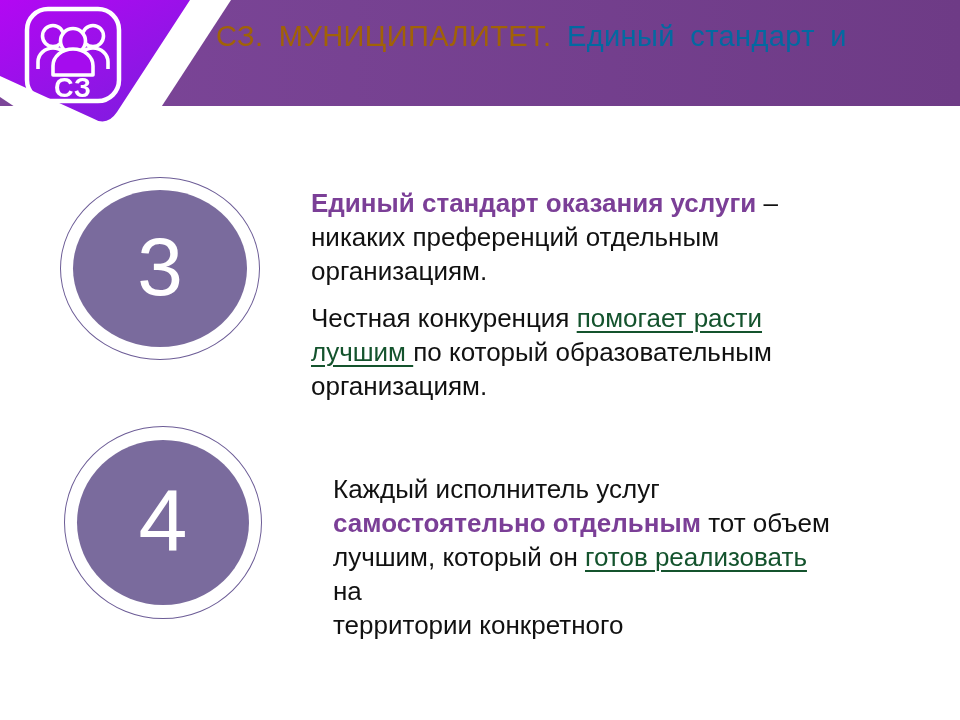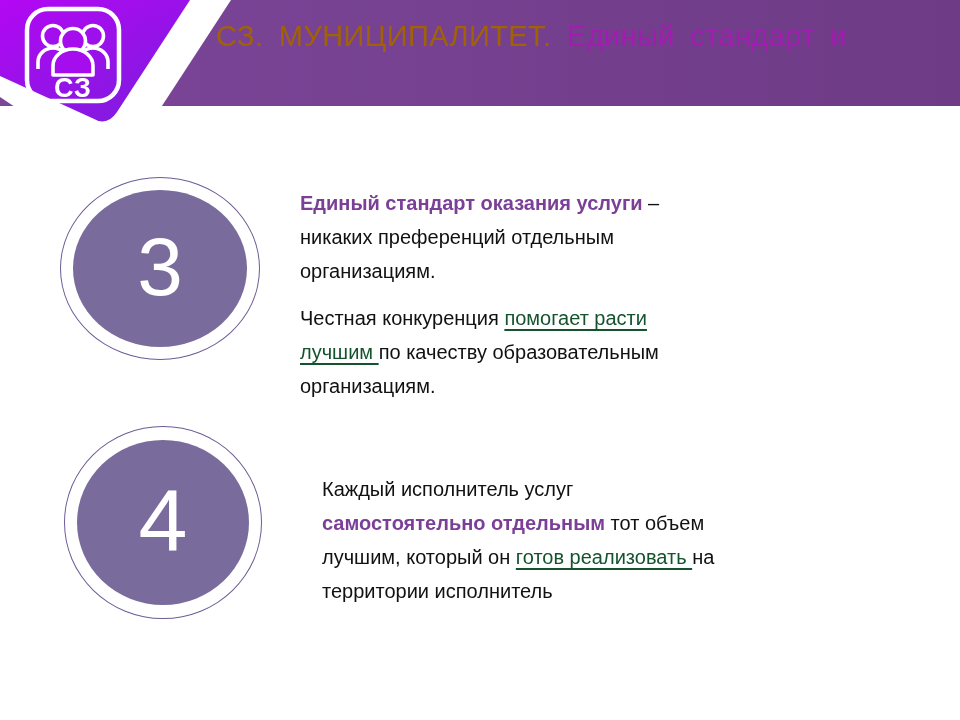--- a/index.html
+++ b/index.html
@@ -12,35 +12,35 @@
     margin:0 auto;
   }
   
   .header-svg{position:absolute;top:0;left:0;display:block;}
   .slide-title{
     position:absolute;left:216px;top:17px;width:710px;
     font-size:29px;line-height:39px;font-weight:normal;
     letter-spacing:0.4px;word-spacing:7px;margin:0;
   }
   .seg-w{color:#a16207;}
-  .seg-c{color:#a21caf;margin-top:33px;}
+  .seg-c{color:#0369a1;margin-top:33px;}
   
   .num-circle{position:absolute;border:1.6px solid #6C5C96;border-radius:50%;background:#ffffff;}
   .num-fill{
     position:absolute;border-radius:50%;background:#7A6B9D;
     display:flex;align-items:center;justify-content:center;
     color:#ffffff;
   }
   .circle-3{left:60px;top:177px;width:198px;height:181px;}
   .circle-3 .num-fill{left:12px;top:12px;right:12px;bottom:12px;font-size:82px;}
   .circle-4{left:64px;top:426px;width:196px;height:191px;}
   .circle-4 .num-fill{left:12px;top:13px;right:12px;bottom:13px;font-size:88px;}
   .num-glyph{transform:translateY(-2px);}
   
-  .text-block{position:absolute;color:#111111;font-size:20px;line-height:34px;}
+  .text-block{position:absolute;color:#111111;font-size:26px;line-height:34px;margin-left:11px;}
   .block-3{left:300px;top:186px;width:512px;}
   .block-4{left:322px;top:472px;width:500px;}
   .text-block p{margin:0 0 13px 0;}
   .seg-n{color:#111111;}
   .seg-b{color:#7B3F97;font-weight:bold;}
   .seg-u{color:#14532d;text-decoration:underline;text-decoration-thickness:1.6px;text-underline-offset:4px;}
 </style>
 </head>
 <body>
 
@@ -80,25 +80,25 @@
 
   <h1 class="slide-title"><span class="seg-w">СЗ. МУНИЦИПАЛИТЕТ. </span><span class="seg-c">Единый стандарт и</span><br></h1>
 
   <div class="num-circle circle-3">
     <div class="num-fill">
       <span class="num-glyph">3</span>
     </div>
   </div>
   <div class="text-block block-3">
     <p><span class="seg-b">Единый стандарт оказания услуги</span><span class="seg-n"> –</span><br><span class="seg-n">никаких преференций отдельным</span><br><span class="seg-n">организациям.</span></p>
-    <p><span class="seg-n">Честная конкуренция </span><span class="seg-u">помогает расти</span><br><span class="seg-u">лучшим </span><span class="seg-n">по качеству образовательным</span><br><span class="seg-n">организациям.</span></p>
+    <p><span class="seg-n">Честная конкуренция </span><span class="seg-u">помогает расти</span><br><span class="seg-u">лучшим </span><span class="seg-n">по который образовательным</span><br><span class="seg-n">организациям.</span></p>
   </div>
 
   <div class="num-circle circle-4">
     <div class="num-fill">
       <span class="num-glyph">4</span>
     </div>
   </div>
   <div class="text-block block-4">
-    <p><span class="seg-n">Каждый исполнитель услуг</span><br><span class="seg-b">самостоятельно отдельным</span><span class="seg-n"> тот объем</span><br><span class="seg-n">лучшим, который он </span><span class="seg-u">готов реализовать </span><span class="seg-n">на</span><br><span class="seg-n">территории исполнитель</span><br></p>
+    <p><span class="seg-n">Каждый исполнитель услуг</span><br><span class="seg-b">самостоятельно отдельным</span><span class="seg-n"> тот объем</span><br><span class="seg-n">лучшим, который он </span><span class="seg-u">готов реализовать </span><span class="seg-n">на</span><br><span class="seg-n">территории конкретного</span><br></p>
   </div>
 
 </div>
 
 </body></html>

